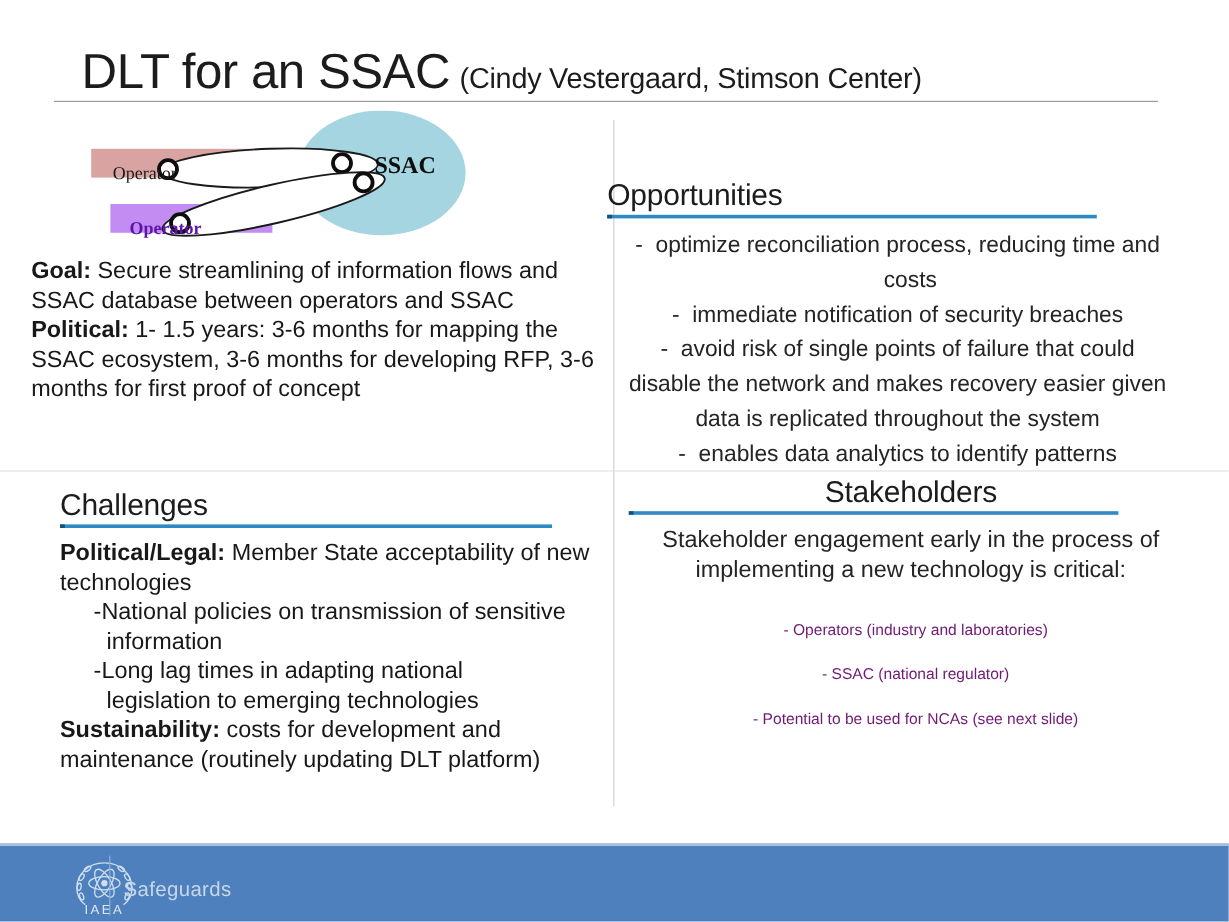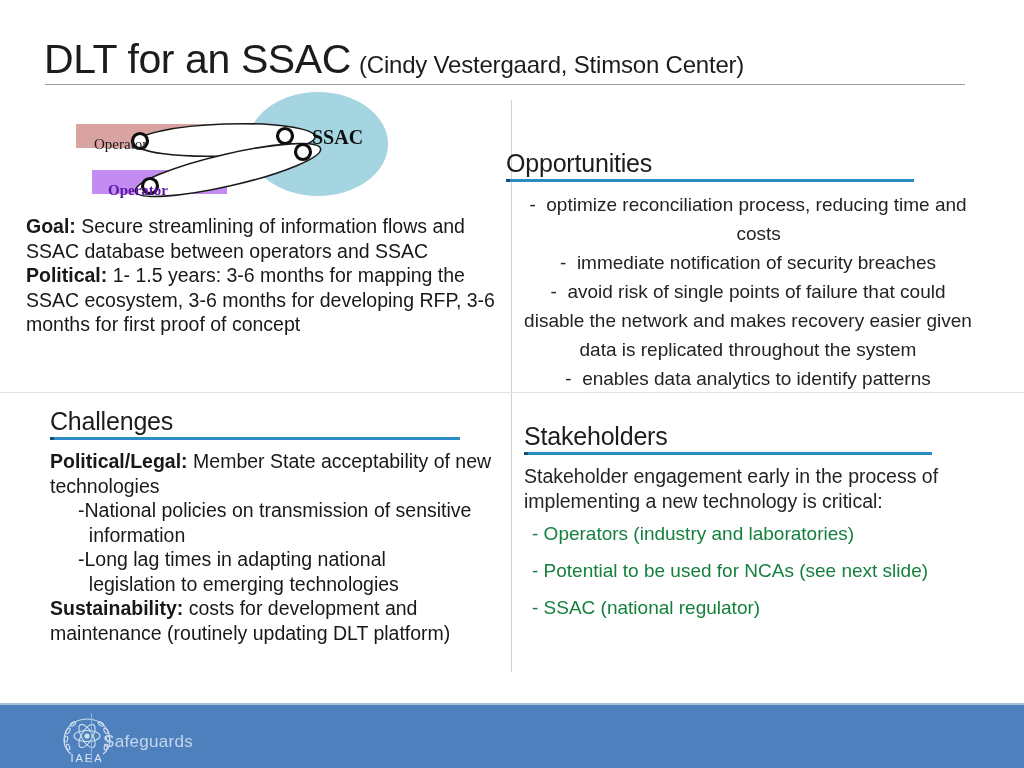--- a/index.html
+++ b/index.html
@@ -17,21 +17,21 @@
   }
 
   
   #title-block {
     position: absolute;
     left: 0; top: 0;
     width: 1024px; height: 90px;
   }
   #page-title {
     position: absolute;
-    left: 44px;
+    left: 68px;
     top: 36px;
     font-size: 41px;
     font-weight: 400;
     color: #1c1c1c;
     letter-spacing: -0.4px;
     white-space: nowrap;
   }
   #page-subtitle {
     font-size: 24px;
     font-weight: 400;
@@ -142,35 +142,36 @@
     line-height: 24.5px;
     color: #181818;
   }
   #chal-list .lbl { font-weight: bold; }
   #chal-list .sub { padding-left: 28px; }
 
   
   #stakeholders {
     position: absolute;
     left: 524px;
-    top: 421px;
+    top: 395px;
     width: 470px;
+    text-align: center;
   }
   #stakeholders .heading-underline { width: 408px; }
   #stake-intro {
     margin-top: 9px;
     font-size: 19.5px;
     line-height: 24.5px;
     color: #242424;
   }
   #stake-list {
-    margin-top: 2px;
-    font-size: 19px;
+    margin-top: 19px;
+    font-size: 13px;
     line-height: 37px;
-    color: #15803d;
+    color: #701a75;
     padding-left: 8px;
   }
 
   
   #footer-bar {
     position: absolute;
     left: 0; top: 703px;
     width: 1024px; height: 65px;
     background: #4e80bd;
     border-top: 2px solid #a8c0dd;
@@ -268,22 +269,22 @@
     </div>
   </div>
 </div>
 
 <div id="stakeholders">
   <div class="panel-heading">Stakeholders</div>
   <div class="heading-underline"></div>
   <div id="stake-intro">Stakeholder engagement early in the process of implementing a new technology is critical:</div>
   <div id="stake-list">
     <div>-  Operators (industry and laboratories)</div>
+    <div>-  SSAC (national regulator)</div>
     <div>-  Potential to be used for NCAs (see next slide)</div>
-    <div>-  SSAC (national regulator)</div>
   </div>
 </div>
 
 <div id="footer-bar">
   <div id="iaea-logo">
     <svg width="60" height="52" viewBox="0 0 60 52">
       <g stroke="#cfdff0" fill="none" stroke-width="1.1">
 
         <path d="M30 6 C16 6 7 16 7 27 C7 33 10 38 14 41"></path>
         <path d="M30 6 C44 6 53 16 53 27 C53 33 50 38 46 41"></path>

